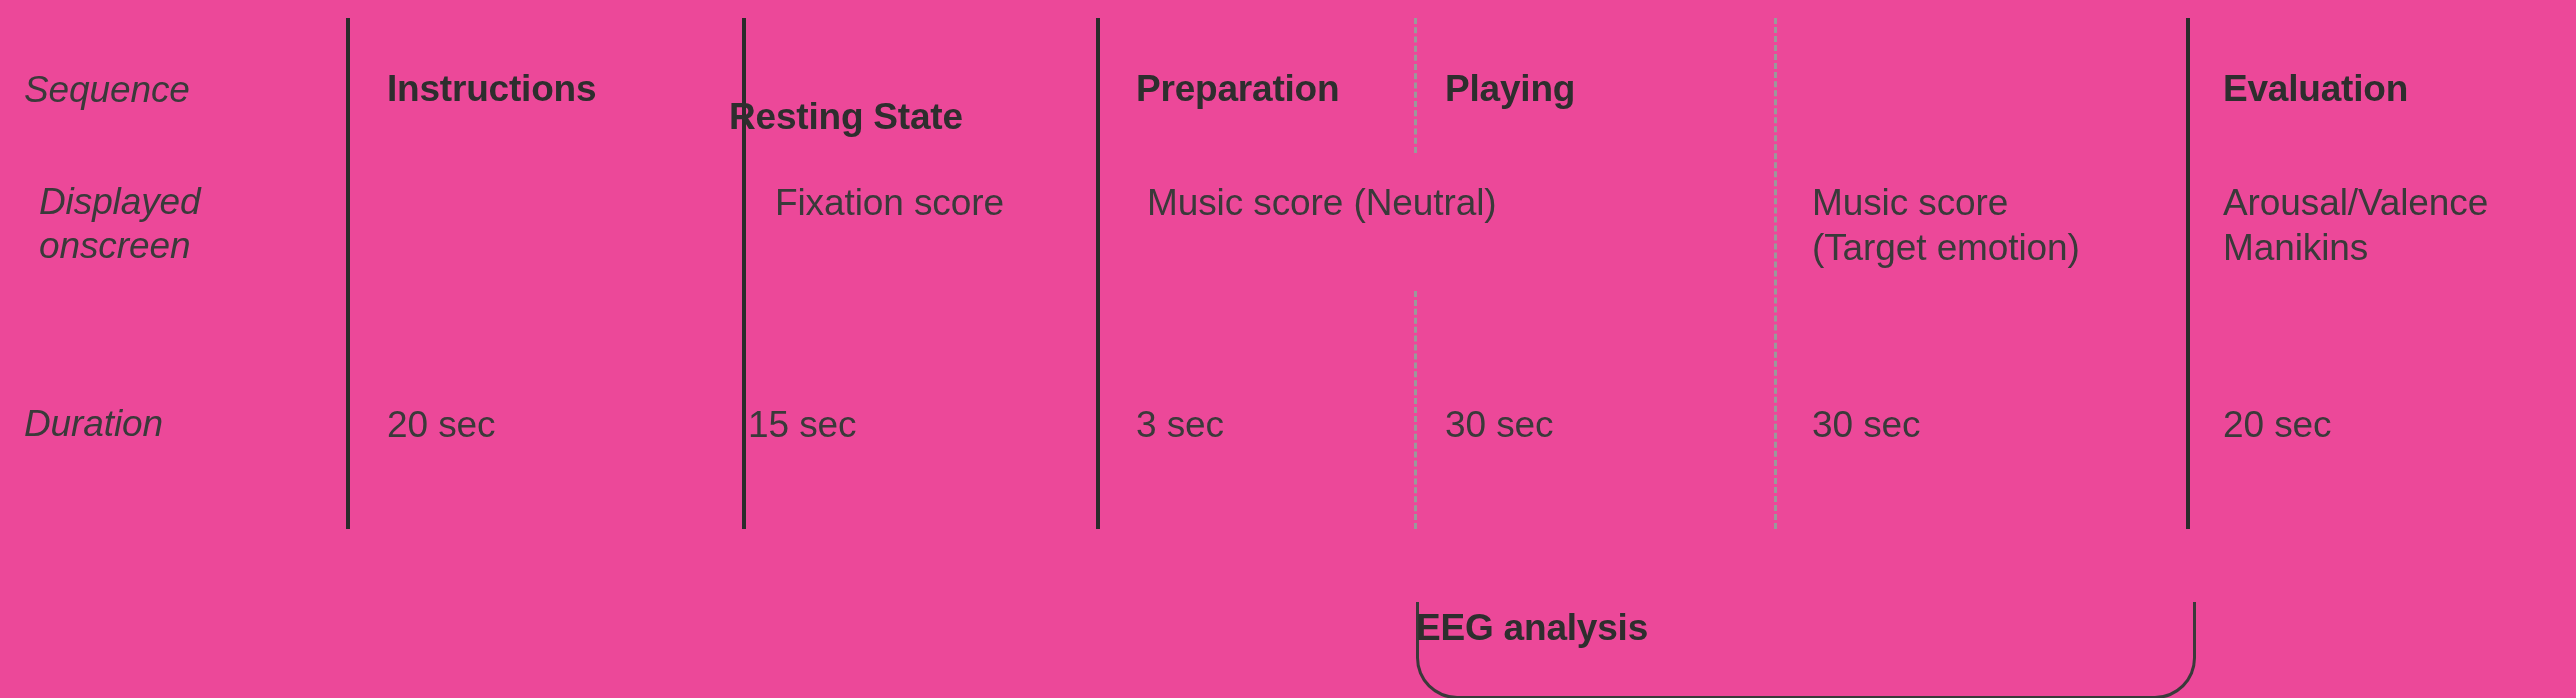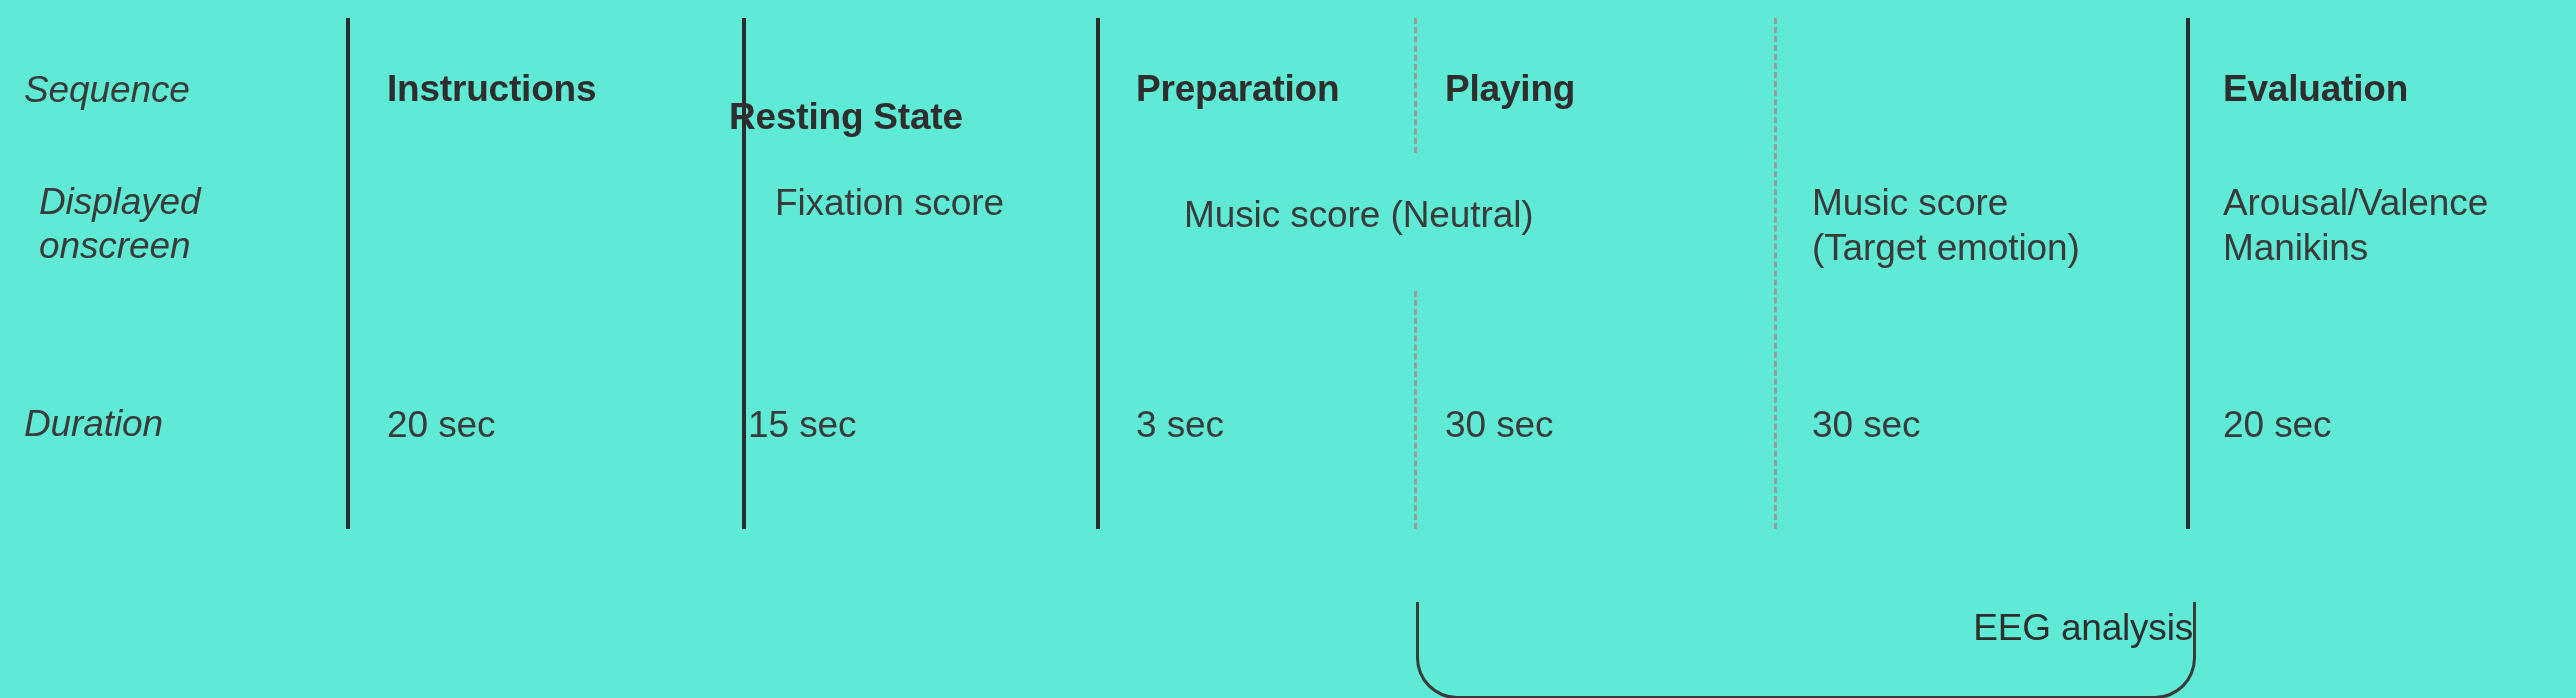--- a/index.html
+++ b/index.html
@@ -4,21 +4,21 @@
 <style>
   html, body {
     margin: 0;
     padding: 0;
     background: #ffffff;
   }
   #canvas {
     position: relative;
     width: 2576px;
     height: 698px;
-    background: #5eead4;
+    background: #ec4899;
     font-family: "Liberation Sans", sans-serif;
     color: #3a3a3a;
     overflow: hidden;
   }
 
   
   .row-label {
     position: absolute;
     font-style: italic;
     font-weight: 400;
@@ -70,26 +70,26 @@
     position: absolute;
     border-left: 3.5px solid #3a3a3a;
     border-right: 3.5px solid #3a3a3a;
     border-bottom: 3.5px solid #3a3a3a;
     border-top: none;
     border-bottom-left-radius: 41px;
     border-bottom-right-radius: 41px;
   }
   .eeg-label {
     position: absolute;
-    font-weight: 400;
+    font-weight: 700;
     font-size: 37px;
     color: #2e2e2e;
     letter-spacing: -0.2px;
     white-space: nowrap;
-    text-align: right;
+    text-align: left;
   }
 </style>
 </head>
 <body>
 
 <div id="canvas">
 
   <div class="divider-solid" style="left:346px; top:18px; height:511px;"></div>
 
   <div class="divider-solid" style="left:742px; top:18px; height:511px;"></div>
@@ -116,21 +116,21 @@
 
   <div class="col-header" style="left:1136px; top:68px;">Preparation</div>
 
   <div class="col-header" style="left:1445px; top:68px;">Playing</div>
 
   <div class="col-header" style="left:2223px; top:68px;">Evaluation</div>
 
 
   <div class="cell" style="left:775px; top:180px;">Fixation score</div>
 
-  <div class="cell" style="left:1184px; top:180px;margin-top:12px;">Music score (Neutral)</div>
+  <div class="cell" style="left:1147px; top:180px;">Music score (Neutral)</div>
 
   <div class="cell" style="left:1812px; top:180px;">Music score
 (Target emotion)</div>
 
   <div class="cell" style="left:2223px; top:180px;">Arousal/Valence
 Manikins</div>
 
   <div class="cell" style="left:387px; top:402px;">20 sec</div>
 
   <div class="cell" style="left:748px; top:402px;">15 sec</div>

